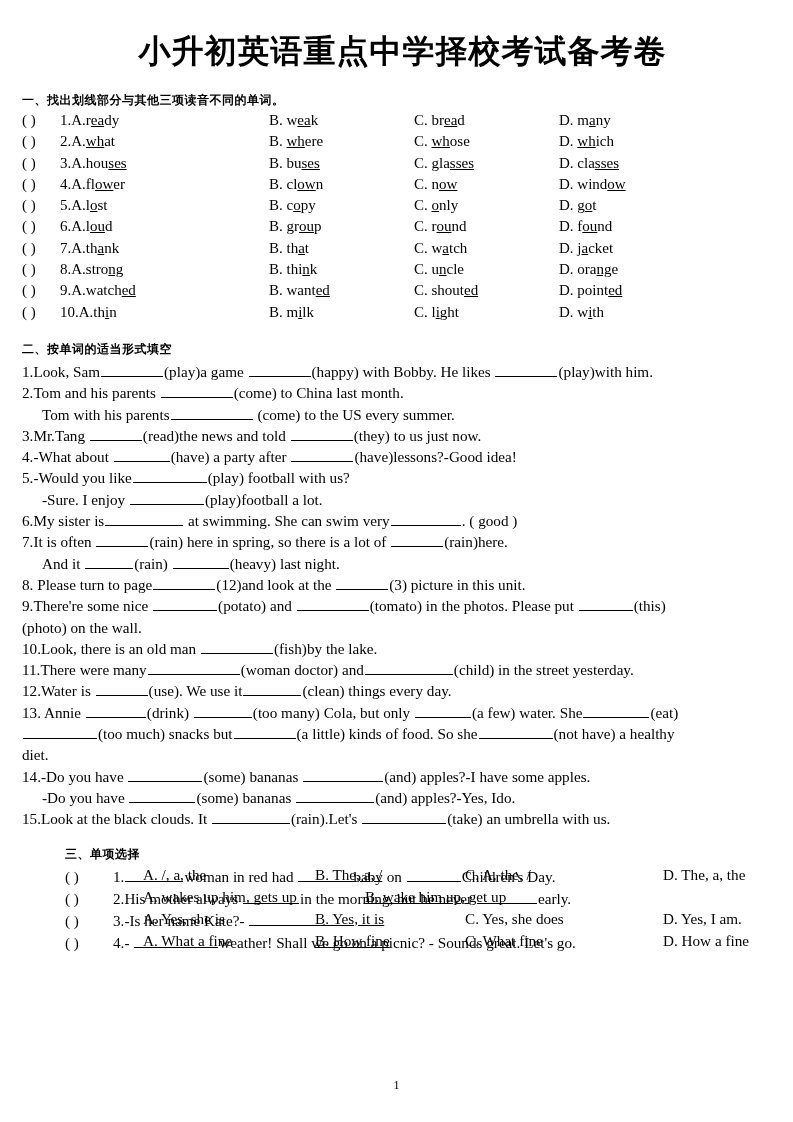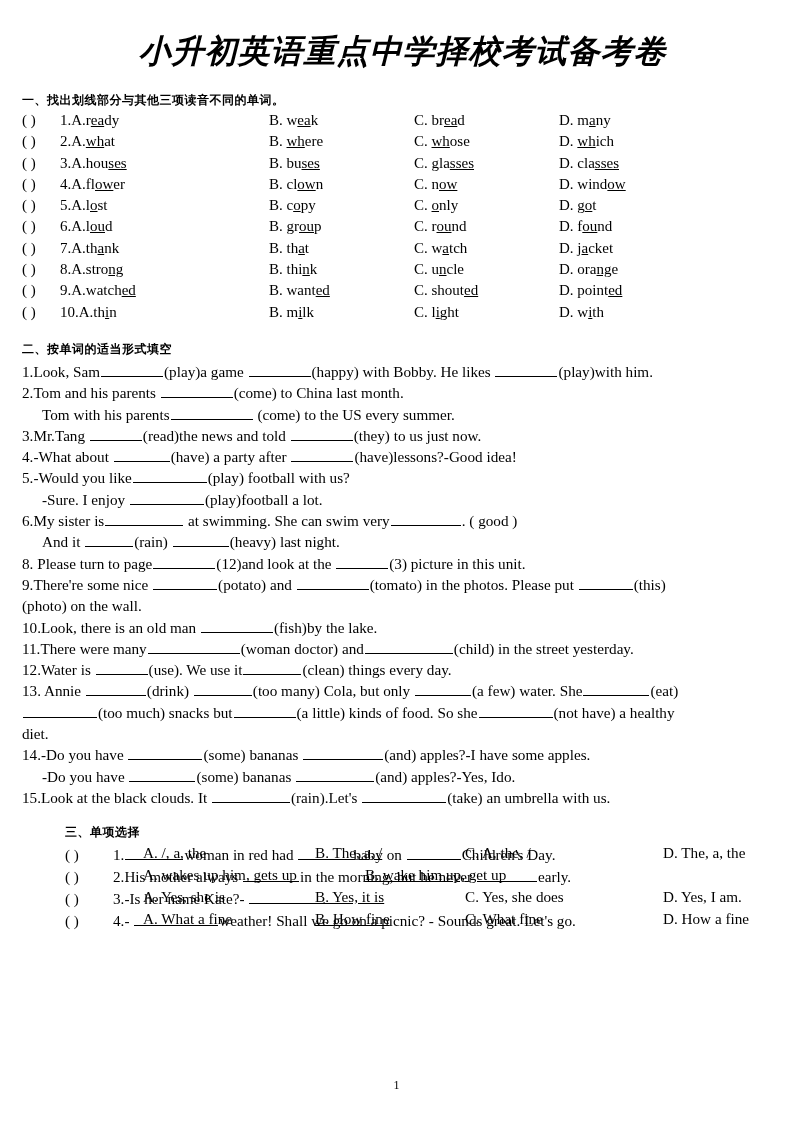--- a/index.html
+++ b/index.html
@@ -16,21 +16,20 @@
   
   .doc-title{
     text-align:center;
     font-family:"Liberation Serif","DejaVu Serif",serif;
     font-weight:bold;
     font-size:32px;
     letter-spacing:1px;
     margin:0;
     padding:30px 0 6px 12px;
     color:#000;
-    font-style:italic;
   }
 
   
   .sec-head{
     font-family:Liberation Mono, monospace;
     font-weight:bold;
     font-size:12px;
     margin:0 0 3px 22px;
     letter-spacing:.5px;
   }
@@ -188,20 +187,21 @@
     <div class="sec-head">二、按单词的适当形式填空</div>
     <div id="sec2-lines">
         <div class="fill-line"><span>1.Look, Sam</span><span class="blank" style="width: 62px;"></span><span>(play)a game </span><span class="blank" style="width: 62px;"></span><span>(happy) with Bobby. He likes </span><span class="blank" style="width: 62px;"></span><span>(play)with him.</span></div>
         <div class="fill-line"><span>2.Tom and his parents </span><span class="blank" style="width: 72px;"></span><span>(come) to China last month.</span></div>
         <div class="fill-line indent"><span>Tom with his parents</span><span class="blank" style="width: 82px;"></span><span> (come) to the US every summer.</span></div>
         <div class="fill-line"><span>3.Mr.Tang </span><span class="blank" style="width: 52px;"></span><span>(read)the news and told </span><span class="blank" style="width: 62px;"></span><span>(they) to us just now.</span></div>
         <div class="fill-line"><span>4.-What about </span><span class="blank" style="width: 56px;"></span><span>(have) a party after </span><span class="blank" style="width: 62px;"></span><span>(have)lessons?-Good idea!</span></div>
         <div class="fill-line"><span>5.-Would you like</span><span class="blank" style="width: 74px;"></span><span>(play) football with us?</span></div>
         <div class="fill-line indent"><span>-Sure. I enjoy </span><span class="blank" style="width: 74px;"></span><span>(play)football a lot.</span></div>
         <div class="fill-line"><span>6.My sister is</span><span class="blank" style="width: 78px;"></span><span> at swimming. She can swim very</span><span class="blank" style="width: 70px;"></span><span>. ( good )</span></div>
+        <div class="fill-line"><span>7.It is often </span><span class="blank" style="width: 52px;"></span><span>(rain) here in spring, so there is a lot of </span><span class="blank" style="width: 52px;"></span><span>(rain)here.</span></div>
         <div class="fill-line indent"><span>And it </span><span class="blank" style="width: 48px;"></span><span>(rain) </span><span class="blank" style="width: 56px;"></span><span>(heavy) last night.</span></div>
         <div class="fill-line"><span>8. Please turn to page</span><span class="blank" style="width: 62px;"></span><span>(12)and look at the </span><span class="blank" style="width: 52px;"></span><span>(3) picture in this unit.</span></div>
         <div class="fill-line"><span>9.There're some nice </span><span class="blank" style="width: 64px;"></span><span>(potato) and </span><span class="blank" style="width: 72px;"></span><span>(tomato) in the photos.  Please put </span><span class="blank" style="width: 54px;"></span><span>(this)</span></div>
         <div class="fill-line"><span>(photo) on the wall.</span></div>
         <div class="fill-line"><span>10.Look, there is an old man </span><span class="blank" style="width: 72px;"></span><span>(fish)by the lake.</span></div>
         <div class="fill-line"><span>11.There were many</span><span class="blank" style="width: 92px;"></span><span>(woman doctor) and</span><span class="blank" style="width: 88px;"></span><span>(child) in the street yesterday.</span></div>
         <div class="fill-line"><span>12.Water is </span><span class="blank" style="width: 52px;"></span><span>(use). We use it</span><span class="blank" style="width: 58px;"></span><span>(clean) things every day.</span></div>
         <div class="fill-line"><span>13. Annie </span><span class="blank" style="width: 60px;"></span><span>(drink) </span><span class="blank" style="width: 58px;"></span><span>(too many) Cola, but only </span><span class="blank" style="width: 56px;"></span><span>(a few) water. She</span><span class="blank" style="width: 66px;"></span><span>(eat)</span></div>
         <div class="fill-line"><span class="blank" style="width: 74px;"></span><span>(too much) snacks but</span><span class="blank" style="width: 62px;"></span><span>(a little) kinds of food.  So she</span><span class="blank" style="width: 74px;"></span><span>(not have) a healthy</span></div>
         <div class="fill-line"><span>diet.</span></div>

